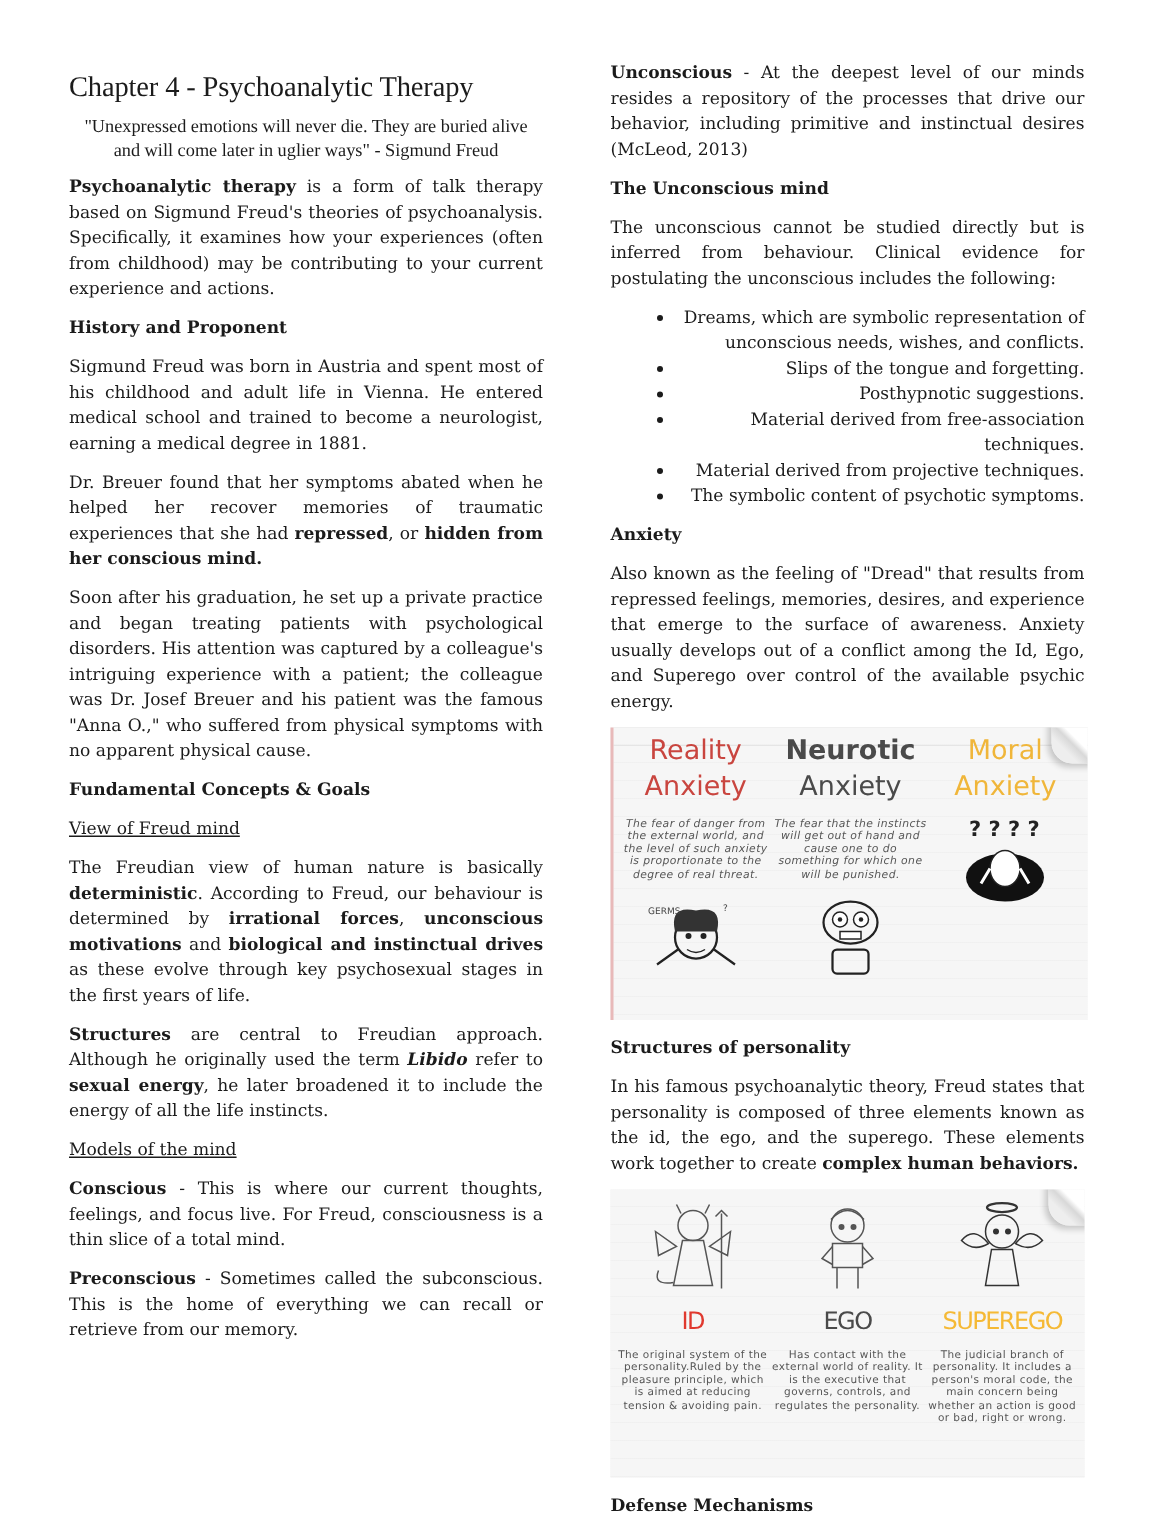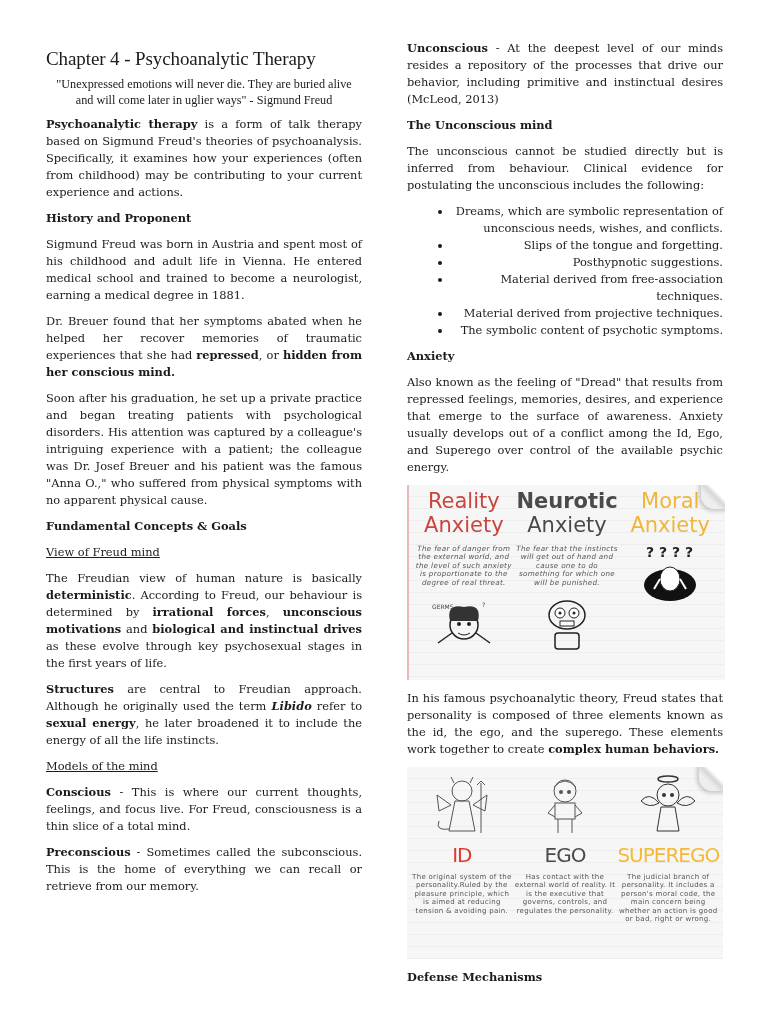--- a/index.html
+++ b/index.html
@@ -21,24 +21,24 @@
   .figure {
     width: 316px; background: #f4f4f4; position: relative; overflow: hidden;
     background-image: repeating-linear-gradient(to bottom, #f6f6f6 0px, #f6f6f6 11px, #e5e5e5 12px);
     margin: 0 0 10px 0; font-family: "DejaVu Sans", sans-serif;
   }
   .fig-anx { height: 195px; border-left: 2px solid #e8b9b9; }
   .fig-per { height: 192px; }
   .curl { position: absolute; right: -6px; top: -6px; width: 30px; height: 30px; background: linear-gradient(225deg, #ffffff 45%, #d8d8d8 55%, #eeeeee 70%); border-radius: 0 0 0 14px; box-shadow: -2px 2px 4px rgba(0,0,0,0.2); }
   .fig-cols { display: flex; justify-content: space-between; padding: 0 4px; }
   .fig-col { width: 33%; text-align: center; }
-  .anx-title { font-size: 21px; line-height: 24px; margin-top: 4px; }
+  .anx-title { font-size: 18px; line-height: 24px; margin-top: 4px; }
   .fig-desc { font-style: italic; font-size: 7.2px; line-height: 8.4px; color: #555; margin-top: 8px; letter-spacing: 0.3px; }
   .fig-svg { display: block; margin: 6px auto 0 auto; }
-  .per-title { font-size: 20px; line-height: 28px; margin-top: 4px; letter-spacing: -1px; }
+  .per-title { font-size: 16px; line-height: 28px; margin-top: 4px; letter-spacing: -1px; }
   .per-desc { font-size: 7px; line-height: 8.4px; color: #555; margin-top: 4px; letter-spacing: 0.3px; }
 </style>
 </head>
 <body>
 
 <div class="col left">
   <h1>Chapter 4 - Psychoanalytic Therapy</h1>
   <div class="quote">"Unexpressed emotions will never die. They are buried alive and will come later in uglier ways" - Sigmund Freud</div>
   <p><b>Psychoanalytic therapy</b><span> is a form of talk therapy based on Sigmund Freud's theories of psychoanalysis. Specifically, it examines how your experiences (often from childhood) may be contributing to your current experience and actions.</span></p>
   <div class="head">History and Proponent</div>
@@ -113,20 +113,21 @@
         <svg class="fig-svg" width="80" height="60" viewBox="0 0 80 60">
           <text x="16" y="14" font-size="14" font-weight="bold" fill="#222">? ? ? ?</text>
           <ellipse cx="40" cy="42" rx="26" ry="16" fill="#111"></ellipse>
           <ellipse cx="40" cy="36" rx="10" ry="12" fill="#fff" stroke="#222"></ellipse>
           <path d="M30 36 L24 46 M50 36 L56 46" stroke="#fff" stroke-width="2"></path>
         </svg>
       </div>
     </div>
   </div>
 
+  <div class="head">Structures of personality</div>
   <p><span>In his famous psychoanalytic theory, Freud states that personality is composed of three elements known as the id, the ego, and the superego. These elements work together to create </span><b>complex human behaviors.</b></p>
 
   <div class="figure fig-per">
     <div class="curl"></div>
     <div class="fig-cols">
       <div class="fig-col">
         <svg class="fig-svg" width="70" height="64" viewBox="0 0 70 64">
           <circle cx="35" cy="18" r="10" fill="none" stroke="#555"></circle>
           <path d="M27 10 L24 4 M43 10 L46 4" stroke="#555"></path>
           <path d="M28 28 L22 58 L48 58 L42 28 Z" fill="none" stroke="#555"></path>

